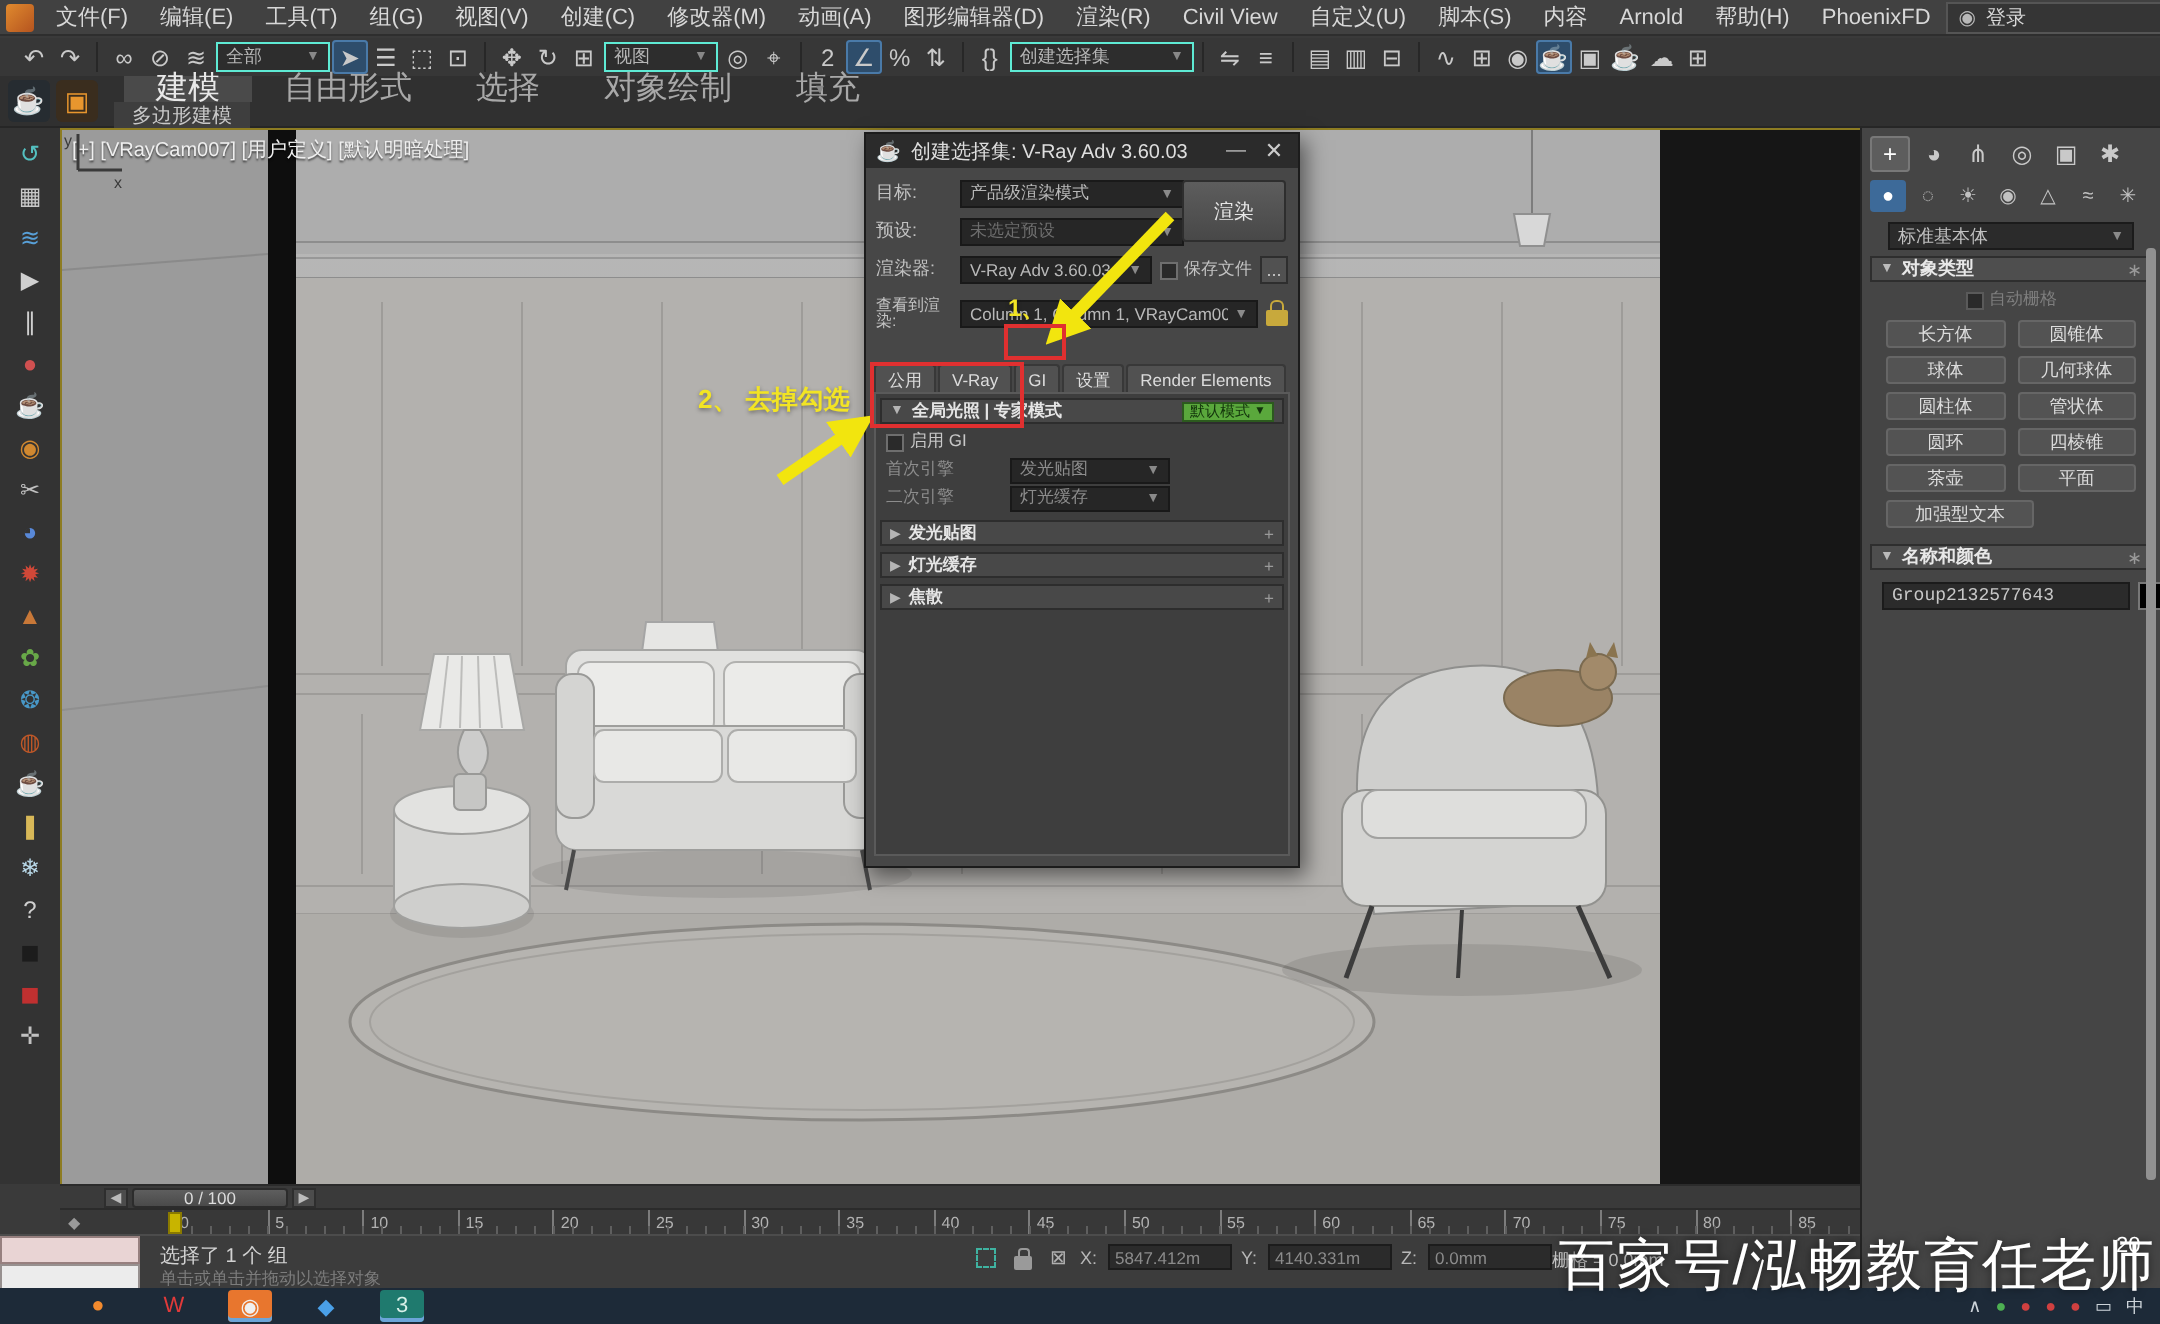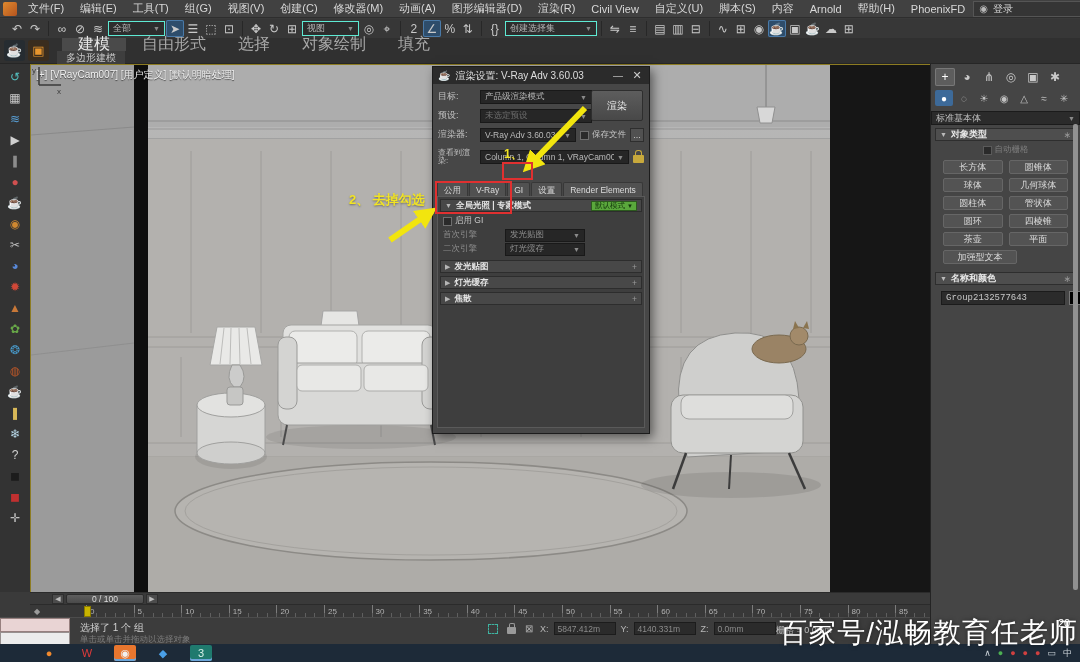--- a/index.html
+++ b/index.html
@@ -78,21 +78,21 @@
   .roll-gap{height:4px}
 
   
   .cmdpanel{position:absolute;right:0;top:64px;width:150px;bottom:0;background:#454545;border-left:1px solid #242424;z-index:18;font-size:9px}
   .cp-tabs1{display:flex;padding:4px 4px 2px;gap:2px}
   .cp-tab{width:20px;height:18px;display:flex;align-items:center;justify-content:center;color:#c9c9c9;font-size:12px;border-radius:2px}
   .cp-tab.active{background:#5d5d5d;box-shadow:inset 0 0 0 1px #787878;color:#fff}
   .cp-tabs2{display:flex;padding:2px 4px;gap:2px}
   .cp-sub{width:18px;height:16px;display:flex;align-items:center;justify-content:center;color:#c2c2c2;font-size:10px;border-radius:2px}
   .cp-sub.active{background:#3d6a99;color:#fff}
-  .cp-dd{margin:3px 0;height:14px;background:#2b2b2b;border:1px solid #1b1b1b;color:#c0c0c0;display:flex;align-items:center;padding:0 4px;font-size:9px}
+  .cp-dd{margin:3px 13px;height:14px;background:#2b2b2b;border:1px solid #1b1b1b;color:#c0c0c0;display:flex;align-items:center;padding:0 4px;font-size:9px}
   .cp-dd .arr{margin-left:auto;color:#8a8a8a;font-size:7px}
   .cp-roll{margin:3px 4px 0;height:13px;background:#4e4e4e;border:1px solid #2e2e2e;display:flex;align-items:center;font-size:9px;color:#e8e8e8;font-weight:bold;padding:0 4px;gap:4px}
   .cp-roll .tri{font-size:7px;color:#bbb;font-weight:normal}
   .cp-roll .plus{margin-left:auto;color:#999;font-weight:normal}
   .autogrid{display:flex;justify-content:center;margin-top:3px}
   .autogrid .cb{color:#7e7e7e}
   .cp-grid{display:grid;grid-template-columns:1fr 1fr;gap:4px 6px;padding:4px 12px 0}
   .cp-btn{height:14px;background:#535353;border:1px solid #666;border-radius:2px;color:#dcdcdc;font-size:9px;display:flex;align-items:center;justify-content:center;white-space:nowrap}
   .cp-btn.wide{grid-column:1/3;justify-self:start;padding:0 8px;min-width:74px}
   .namefield-row{display:flex;align-items:center;gap:4px;padding:6px 10px 0}
@@ -401,21 +401,21 @@
       <line x1="8" y1="20" x2="30" y2="20" stroke="#3a3a3a" stroke-width="1.5"></line>
       <line x1="8" y1="20" x2="8" y2="2" stroke="#3a3a3a" stroke-width="1.5"></line>
       <text x="26" y="29" font-size="8" fill="#3a3a3a">x</text>
       <text x="1" y="8" font-size="8" fill="#3a3a3a">y</text>
     </svg>
   </div>
 
   <div class="dialog">
     <div class="dlg-title">
       <span class="dlg-teapot">☕</span>
-      <span class="ttl">渲染设置: V-Ray Adv 3.60.03</span>
+      <span class="ttl">创建选择集: V-Ray Adv 3.60.03</span>
       <span class="dlg-min">—</span>
       <span class="dlg-close">✕</span>
     </div>
     <div class="dlg-body">
       <div class="drow" style="top:25px">
         <span class="dlbl">预设:</span>
         <span class="fld disabled" style="max-width:112px">
             <span class="val">未选定预设</span>
             <span class="arr">▼</span>
           </span>

